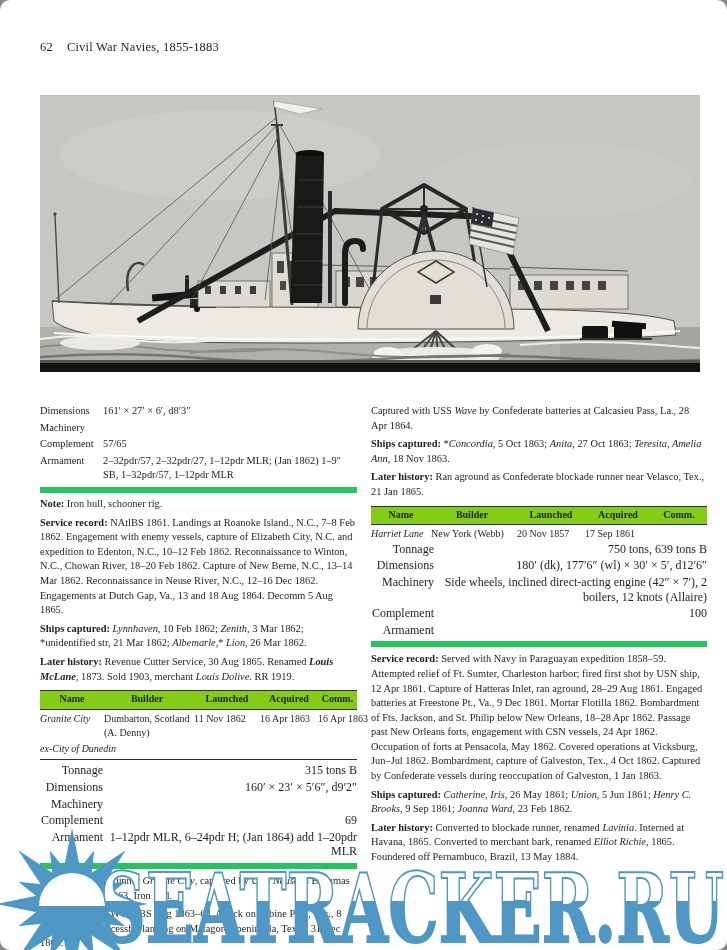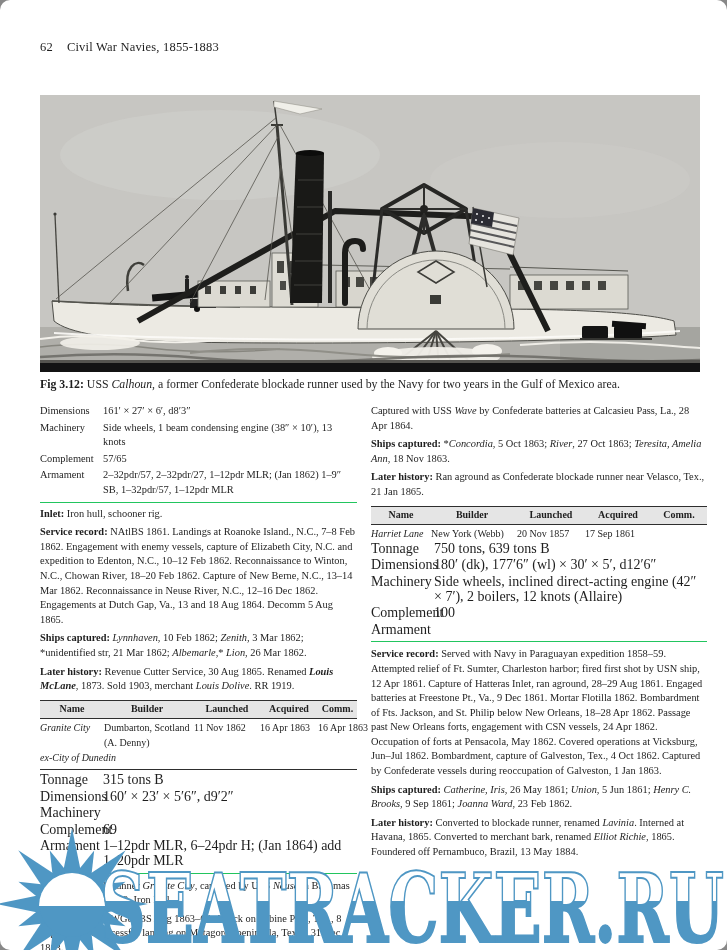--- a/index.html
+++ b/index.html
@@ -17,37 +17,37 @@
   .caption{position:absolute;left:40px;top:377px;width:662px;font-size:11.8px;line-height:14px;}
   .col{position:absolute;top:404px;font-size:10.4px;line-height:14.6px;}
   .col-left{left:40px;width:317px;}
   .col-right{left:371px;width:336px;}
   .col p{margin:0 0 4px 0;}
   
   .specs{margin:0 0 2px 0;}
   .srow{display:flex;margin-bottom:2px;}
   .slabel{width:63px;flex:none;}
   .sval{flex:1;}
-  .rule-b{border-bottom:1px solid #22c55e;padding-bottom:2px;margin-bottom:4px;}
+  .rule-b{border-bottom:6px solid #22c55e;padding-bottom:2px;margin-bottom:4px;}
   
   .ntable{border-top:1px solid #2e2e2e;margin:6px 0 5px 0;font-size:10px;}
-  .nhead{display:flex;background:#e5e5e5;border-bottom:1px solid #2e2e2e;font-weight:bold;padding:1px 0 2px 0;}
+  .nhead{display:flex;background:#84cc16;border-bottom:1px solid #2e2e2e;font-weight:bold;padding:1px 0 2px 0;}
   .nhead span{text-align:center;}
   .nrow{display:flex;padding-top:2px;}
   .c1{width:64px;flex:none;}
   .c2{width:90px;flex:none;padding-right:4px;box-sizing:border-box;}
   .c3{width:66px;flex:none;white-space:nowrap;}
   .c4{width:58px;flex:none;white-space:nowrap;}
   .c5{flex:1;white-space:nowrap;}
   .t-right .c1{width:60px;}
   .t-right .c2{width:86px;}
   .t-right .c3{width:68px;}
   .t-right .c4{width:66px;}
   .exline{border-bottom:1px solid #2e2e2e;padding:1px 0 3px 0;margin-bottom:3px;}
-  .ntable .specs{font-size:14px;}
+  .ntable .specs{font-size:12px;text-align:right;}
   .watermark{position:absolute;left:0;top:852px;overflow:visible;}
 </style>
 </head>
 <body>
 
 <div class="page">
 
   <div class="running-head">
     <span class="num">62</span><span>Civil War Navies, 1855-1883</span>
   </div>
@@ -173,42 +173,40 @@
       <path d="M150,258 Q220,250 300,258 T470,259" stroke="#908f88" stroke-width="2" fill="none"></path>
       <path d="M480,250 Q550,244 620,250 T660,250" stroke="#eeece6" stroke-width="2" fill="none"></path>
       <ellipse cx="60" cy="248" rx="40" ry="7" fill="#f3f1ea" opacity="0.9"></ellipse>
       <path d="M0,262 Q80,256 160,263 T340,264 T520,263 T660,265" stroke="#6f6e68" stroke-width="2.5" fill="none" opacity="0.9"></path>
 
       <rect x="0" y="265" width="660" height="4" fill="#55544f"></rect>
       <rect x="0" y="268" width="660" height="9" fill="#131313"></rect>
     </svg>
   </div>
 
-  <div class="caption"><span class="b">Fig 3.12: </span><span>USS </span><span class="i">Calhoun</span><span>, a former Confederate blockade runner used by the Navy for two years in the Gulf of Mexico area.</span></div>
 
   <div class="col col-left">
     <div class="specs rule-b">
       <div class="srow">
           <span class="slabel">Dimensions</span>
           <span class="sval">161′ × 27′ × 6′, d8′3″</span>
         </div>
       <div class="srow">
           <span class="slabel">Machinery</span>
-          <span class="sval">Side wheels, 1 beam condensing engine (38″ × 10′), 13 knots</span>
         </div>
       <div class="srow">
           <span class="slabel">Complement</span>
           <span class="sval">57/65</span>
         </div>
       <div class="srow">
           <span class="slabel">Armament</span>
           <span class="sval">2–32pdr/57, 2–32pdr/27, 1–12pdr MLR; (Jan 1862) 1–9″ SB, 1–32pdr/57, 1–12pdr MLR</span>
         </div>
     </div>
-    <p><span class="b">Inlet: </span><span>Iron hull, schooner rig.</span></p>
+    <p><span class="b">Note: </span><span>Iron hull, schooner rig.</span></p>
     <p><span class="b">Service record: </span><span>NAtlBS 1861. Landings at Roanoke Island., N.C., 7–8 Feb 1862. Engagement with enemy vessels, capture of Elizabeth City, N.C. and expedition to Edenton, N.C., 10–12 Feb 1862. Reconnaissance to Winton, N.C., Chowan River, 18–20 Feb 1862. Capture of New Berne, N.C., 13–14 Mar 1862. Reconnaissance in Neuse River, N.C., 12–16 Dec 1862. Engagements at Dutch Gap, Va., 13 and 18 Aug 1864. Decomm 5 Aug 1865.</span></p>
     <p><span class="b">Ships captured: </span><span class="i">Lynnhaven</span><span>, 10 Feb 1862; </span><span class="i">Zenith</span><span>, 3 Mar 1862; *unidentified str, 21 Mar 1862; </span><span class="i">Albemarle</span><span>,* </span><span class="i">Lion</span><span>, 26 Mar 1862.</span></p>
     <p><span class="b">Later history: </span><span>Revenue Cutter Service, 30 Aug 1865. Renamed </span><span class="b i">Louis McLane</span><span>, 1873. Sold 1903, merchant </span><span class="i">Louis Dolive</span><span>. RR 1919.</span></p>
 
     <div class="ntable">
       <div class="nhead">
         <span class="c1">Name</span>
         <span class="c2">Builder</span>
         <span class="c3">Launched</span>
         <span class="c4">Acquired</span>
@@ -244,21 +242,21 @@
           </div>
       </div>
     </div>
     <p><span class="b">Notes: </span><span>Blockade runner </span><span class="i">Granite City</span><span>, captured by USS </span><span class="i">Neuse</span><span> in Bahamas Islands, 22 Mar 1863. Iron hull.</span></p>
     <p><span class="b">Service record: </span><span>WGulfBS Aug 1863–64. Attack on Sabine Pass, Tex., 8 Sep 1863. Unsuccessful landing on Matagorda peninsula, Texas, 31 Dec 1863.</span></p>
 
   </div>
 
   <div class="col col-right">
     <p><span>Captured with USS </span><span class="i">Wave</span><span> by Confederate batteries at Calcasieu Pass, La., 28 Apr 1864.</span></p>
-    <p><span class="b">Ships captured: </span><span>*</span><span class="i">Concordia</span><span>, 5 Oct 1863; </span><span class="i">River</span><span>, 27 Oct 1863; </span><span class="i">Teresita, Amelia Ann</span><span>, 18 Nov 1863.</span></p>
+    <p><span class="b">Ships captured: </span><span>*</span><span class="i">Concordia</span><span>, 5 Oct 1863; </span><span class="i">Anita</span><span>, 27 Oct 1863; </span><span class="i">Teresita, Amelia Ann</span><span>, 18 Nov 1863.</span></p>
     <p><span class="b">Later history: </span><span>Ran aground as Confederate blockade runner near Velasco, Tex., 21 Jan 1865.</span></p>
 
     <div class="ntable t-right">
       <div class="nhead">
         <span class="c1">Name</span>
         <span class="c2">Builder</span>
         <span class="c3">Launched</span>
         <span class="c4">Acquired</span>
         <span class="c5">Comm.</span>
       </div>

